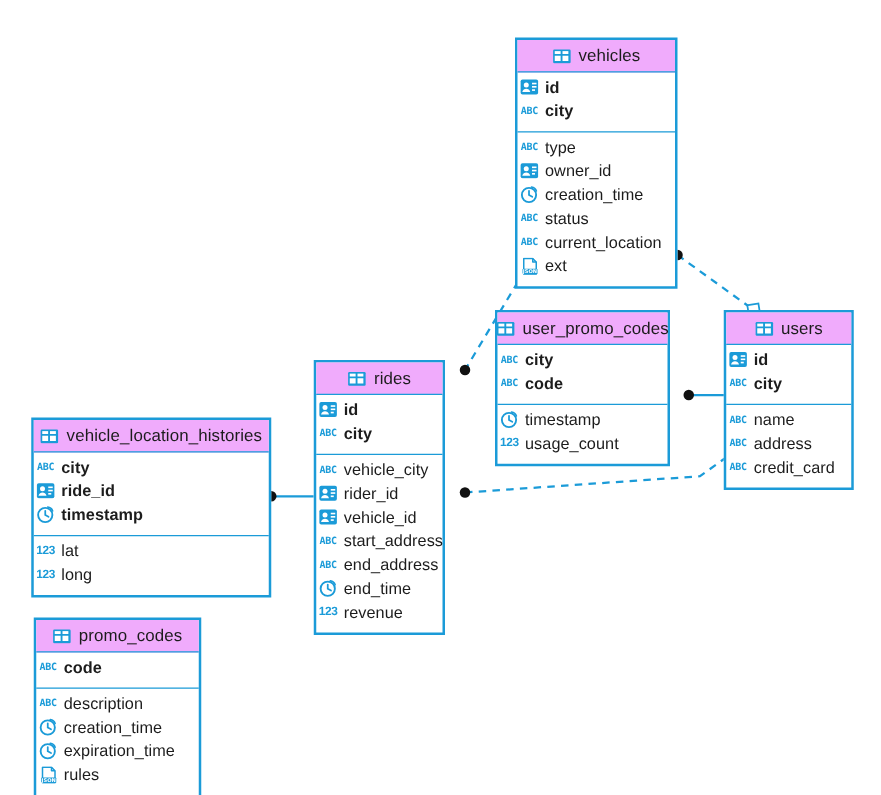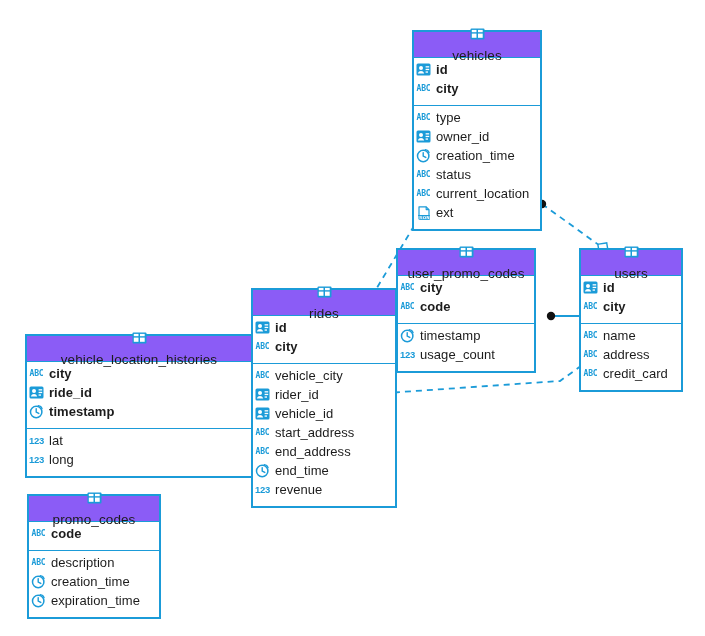--- a/index.html
+++ b/index.html
@@ -40,22 +40,21 @@
   }
   .tbl-header {
     box-sizing: border-box;
     height: 26px;
     display: flex;
     align-items: center;
     justify-content: center;
     gap: 6px;
     border-bottom: 1px solid #1B9BD8;
     padding: 0 6px;
-    background: #8b5cf6;
-    flex-direction: column;
+    background: #f0abfc;
   }
   .tbl-title {
     font-size: 13.5px;
     color: #1c1c1c;
     white-space: nowrap;
     letter-spacing: 0.1px;
   }
   .section {
     padding: 4px 0 5px 0;
   }
@@ -298,21 +297,21 @@
           <div class="col-row">
             <span class="ico abc">ABC</span>
             <span class="col-name">address</span>
           </div>
           <div class="col-row">
             <span class="ico abc">ABC</span>
             <span class="col-name">credit_card</span>
           </div>
         </div>
       </div>
-      <div class="table-card" style="left: 251px; top: 288px; width: 146px;">
+      <div class="table-card" style="left: 251px; top: 288px; width: 105px;">
         <div class="tbl-header">
           <span class="ico">
             <svg width="15" height="12" viewBox="0 0 15 12">
               <rect x="0.5" y="0.5" width="14" height="11" rx="1" fill="#1B9BD8"></rect>
               <rect x="1.8" y="1.9" width="4.7" height="2.3" fill="#ffffff"></rect>
               <rect x="8" y="1.9" width="4.7" height="2.3" fill="#ffffff"></rect>
               <rect x="1.8" y="5.6" width="4.7" height="4.2" fill="#ffffff"></rect>
               <rect x="8" y="5.6" width="4.7" height="4.2" fill="#ffffff"></rect>
             </svg>
           </span>
@@ -385,21 +384,21 @@
               </svg>
             </span>
             <span class="col-name">end_time</span>
           </div>
           <div class="col-row">
             <span class="ico num">123</span>
             <span class="col-name">revenue</span>
           </div>
         </div>
       </div>
-      <div class="table-card" style="left: 25px; top: 334px; width: 228px;">
+      <div class="table-card" style="left: 25px; top: 334px; width: 192px;">
         <div class="tbl-header">
           <span class="ico">
             <svg width="15" height="12" viewBox="0 0 15 12">
               <rect x="0.5" y="0.5" width="14" height="11" rx="1" fill="#1B9BD8"></rect>
               <rect x="1.8" y="1.9" width="4.7" height="2.3" fill="#ffffff"></rect>
               <rect x="8" y="1.9" width="4.7" height="2.3" fill="#ffffff"></rect>
               <rect x="1.8" y="5.6" width="4.7" height="4.2" fill="#ffffff"></rect>
               <rect x="8" y="5.6" width="4.7" height="4.2" fill="#ffffff"></rect>
             </svg>
           </span>
@@ -482,16 +481,27 @@
           <div class="col-row">
             <span class="ico">
               <svg width="15" height="15" viewBox="0 0 15 15">
                 <circle cx="7.2" cy="8" r="5.7" fill="none" stroke="#1B9BD8" stroke-width="1.5"></circle>
                 <path d="M7.2 4.6 V8 L9.8 9.4" fill="none" stroke="#1B9BD8" stroke-width="1.4" stroke-linecap="round"></path>
                 <path d="M9.2 1.6 q3.1 0.4 3.9 3.1" fill="none" stroke="#1B9BD8" stroke-width="1.3" stroke-linecap="round"></path>
               </svg>
             </span>
             <span class="col-name">expiration_time</span>
           </div>
+          <div class="col-row">
+            <span class="ico">
+              <svg width="14" height="14" viewBox="0 0 14 14">
+                <path d="M2 0.8 h7.2 L12 3.6 V13.2 H2 Z" fill="#ffffff" stroke="#1B9BD8" stroke-width="1.2" stroke-linejoin="round"></path>
+                <path d="M9.2 0.8 V3.6 H12" fill="none" stroke="#1B9BD8" stroke-width="1.2" stroke-linejoin="round"></path>
+                <rect x="1" y="9" width="12" height="4.4" rx="0.6" fill="#1B9BD8"></rect>
+                <text x="7" y="12.5" font-size="4.1" font-family="DejaVu Sans, sans-serif" font-weight="bold" fill="#ffffff" text-anchor="middle">JSON</text>
+              </svg>
+            </span>
+            <span class="col-name">rules</span>
+          </div>
         </div>
       </div>
     </div>
 </div>
 
 </body></html>

